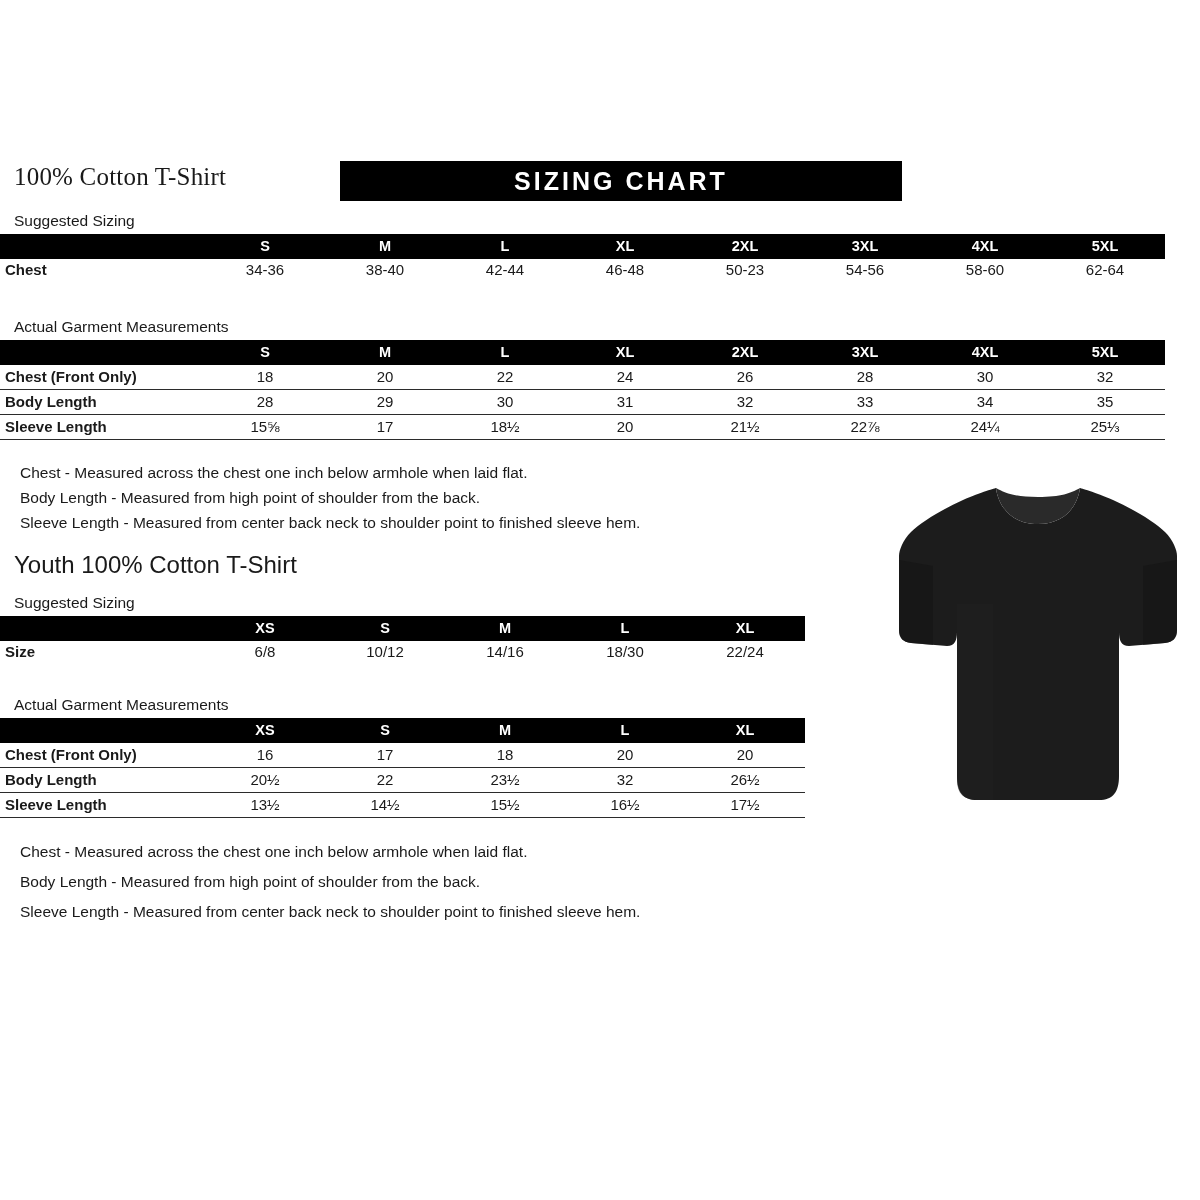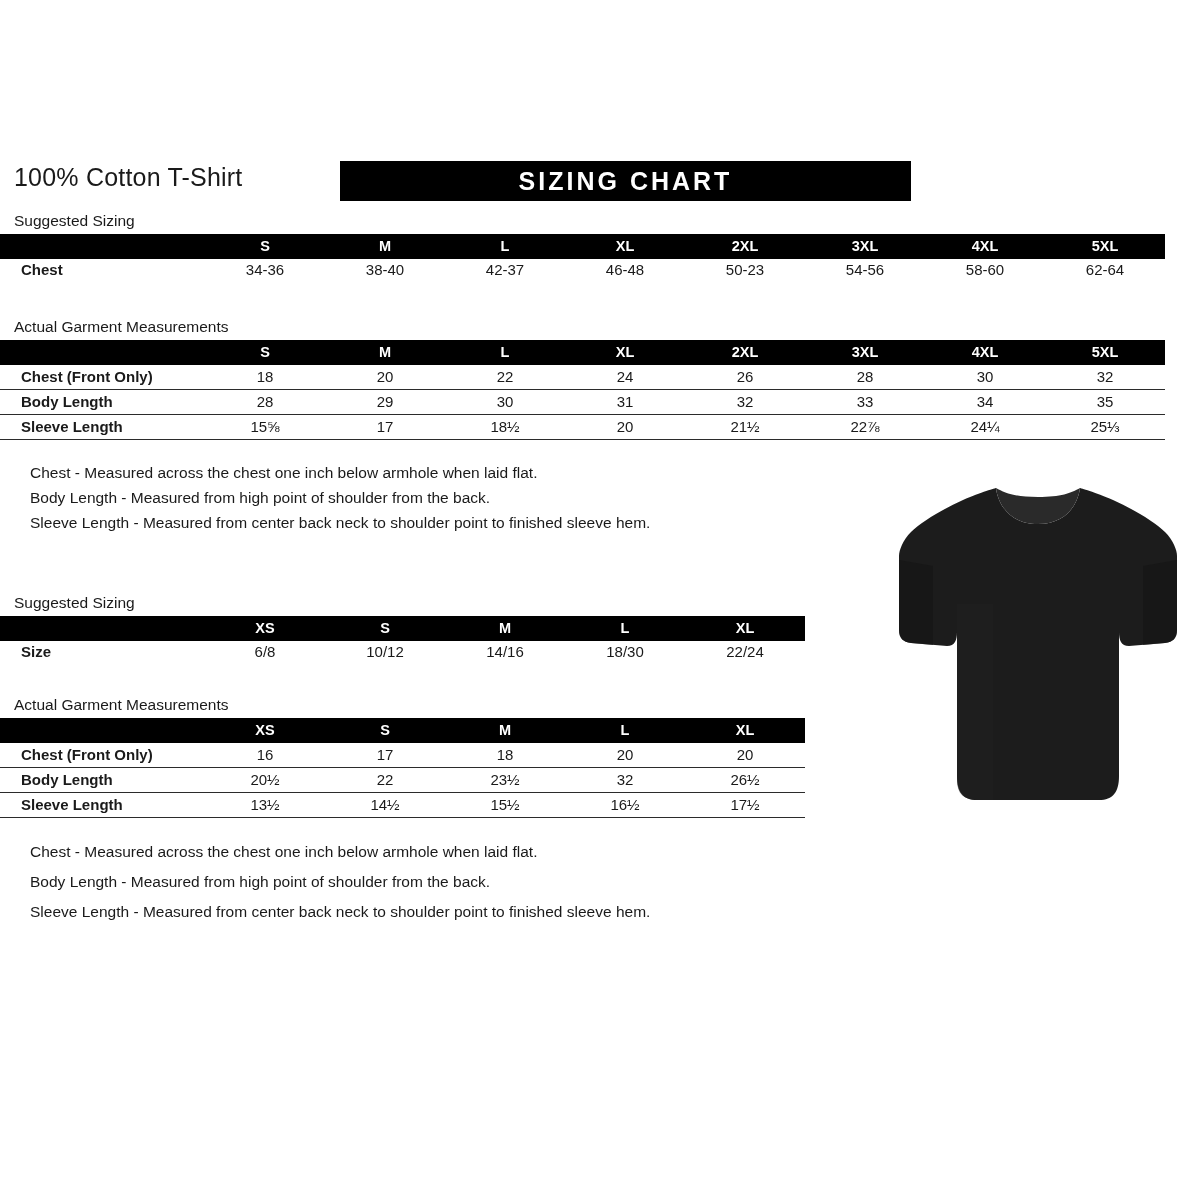--- a/index.html
+++ b/index.html
@@ -27,29 +27,29 @@
   
   .adult-title {
     position: absolute;
     left: 14px;
     top: 163px;
     font-size: 25px;
     font-weight: 400;
     letter-spacing: 0.2px;
     color: #1a1a1a;
     white-space: nowrap;
+    font-family: Liberation Serif, serif;
   }
   .sizing-banner {
     position: absolute;
     left: 340px;
     top: 161px;
     width: 562px;
     height: 40px;
     background: #000000;
-    padding-left: 9px;
   }
   .sizing-banner .txt {
     position: absolute;
     left: 0;
     top: 0;
     width: 100%;
     text-align: center;
     line-height: 40px;
     color: #ffffff;
     font-size: 25px;
@@ -85,21 +85,21 @@
     background: #000000;
     color: #ffffff;
     font-weight: 700;
     font-size: 14.5px;
     height: 25px;
     line-height: 25px;
   }
   table.sz tbody td.rowlabel,
   table.sz thead th.rowlabel {
     text-align: left;
-    padding-left: 21px;
+    padding-left: 5px;
   }
   table.sz tbody td.rowlabel {
     font-weight: 700;
     font-size: 15px;
   }
   table.sz.measure tbody tr {
     border-bottom: 1px solid #2b2b2b;
     margin-left: 24px;
   }
   table.sz.measure tbody tr:last-child {
@@ -109,21 +109,20 @@
     height: 24px;
     line-height: 24px;
   }
 
   
   .note {
     position: absolute;
     font-size: 15.5px;
     color: #1a1a1a;
     white-space: nowrap;
-    margin-left: 10px;
   }
 
   
   .youth-title {
     position: absolute;
     left: 14px;
     top: 551px;
     font-size: 24px;
     font-weight: 400;
     color: #1a1a1a;
@@ -175,21 +174,21 @@
         <th>3XL</th>
         <th>4XL</th>
         <th>5XL</th>
       </tr>
     </thead>
     <tbody>
       <tr>
         <td class="rowlabel">Chest</td>
         <td>34-36</td>
         <td>38-40</td>
-        <td>42-37</td>
+        <td>42-44</td>
         <td>46-48</td>
         <td>50-23</td>
         <td>54-56</td>
         <td>58-60</td>
         <td>62-64</td>
       </tr>
     </tbody>
   </table>
 
   <div class="caption" style="left:14px; top:318px;">Actual Garment Measurements</div>
@@ -253,20 +252,21 @@
         <td>24¼</td>
         <td>25⅓</td>
       </tr>
     </tbody>
   </table>
 
   <div class="note" style="left:20px; top:464px;">Chest - Measured across the chest one inch below armhole when laid flat.</div>
   <div class="note" style="left:20px; top:489px;">Body Length - Measured from high point of shoulder from the back.</div>
   <div class="note" style="left:20px; top:514px;">Sleeve Length - Measured from center back neck to shoulder point to finished sleeve hem.</div>
 
+  <div class="youth-title">Youth 100% Cotton T-Shirt</div>
 
   <div class="caption" style="left:14px; top:594px;">Suggested Sizing</div>
 
   <table class="sz suggested" id="youth-suggested" style="left:0px; top:616px; width:805px;">
     <colgroup>
       <col style="width:205px">
         <col style="width:120px">
         <col style="width:120px">
         <col style="width:120px">
       <col style="width:120px">

